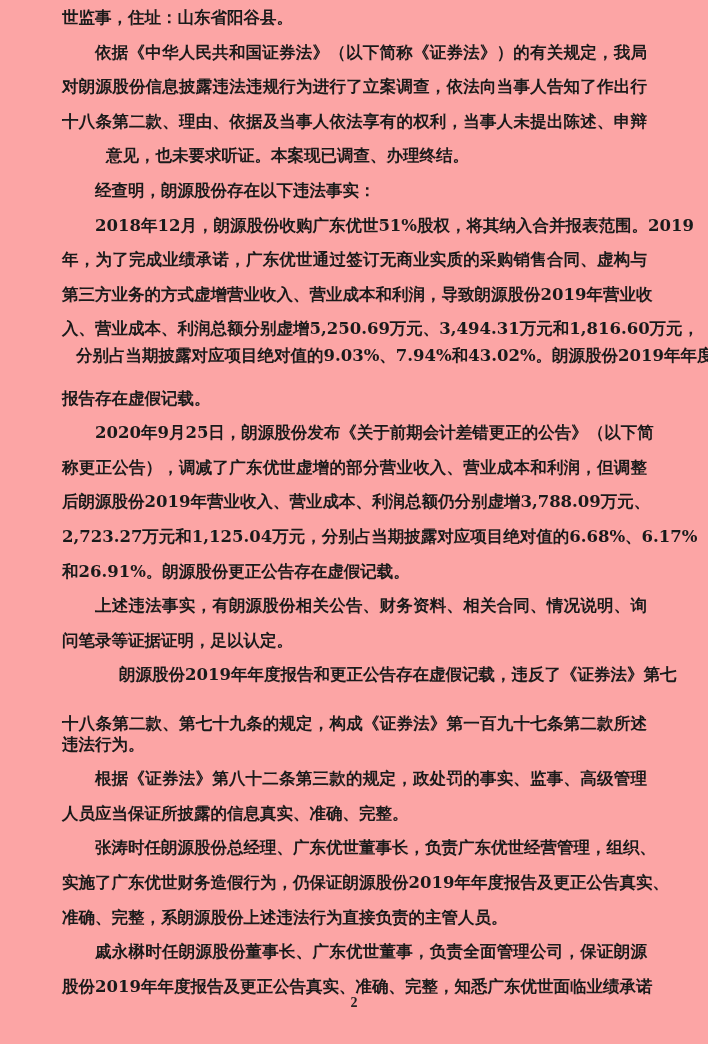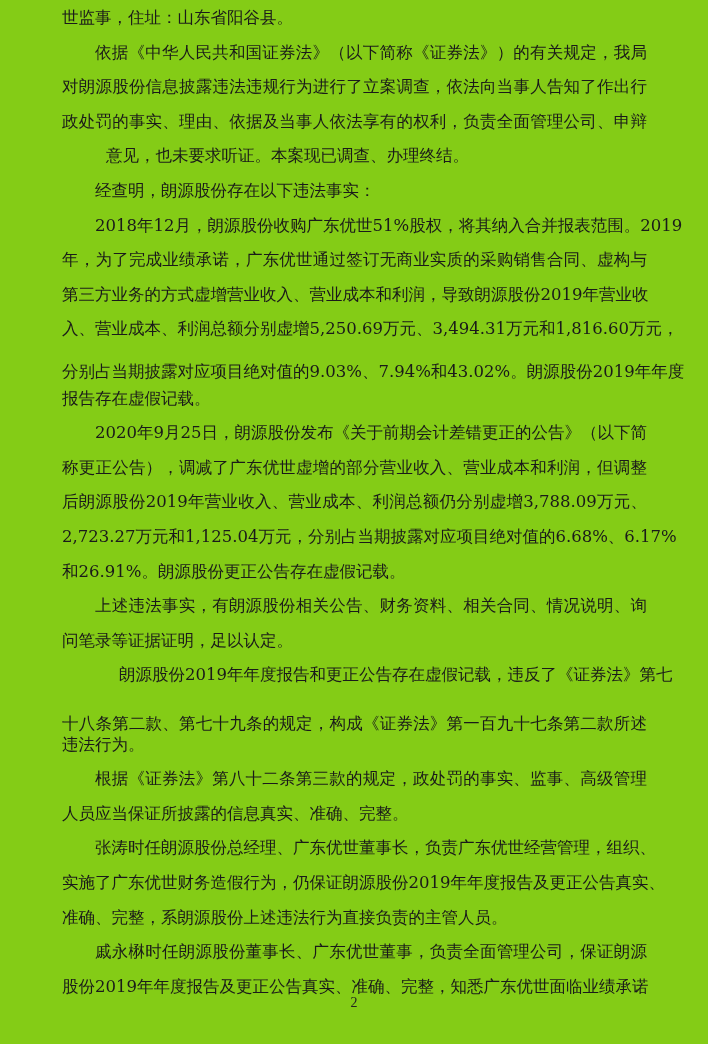--- a/index.html
+++ b/index.html
@@ -1,17 +1,17 @@
 <!DOCTYPE html>
 <html><head>
 <meta charset="utf-8">
 <style>
   html, body { margin: 0; padding: 0; background: #ffffff; }
   body { width: 708px; height: 1044px; position: relative; overflow: hidden; }
-  .page { position: absolute; left: 0; top: 0; width: 708px; height: 1044px; background: #84cc16; }
+  .page { position: absolute; left: 0; top: 0; width: 708px; height: 1044px; background: #fca5a5; font-weight: bold; }
   .line {
     position: absolute;
     left: 62px;
     width: 585px;
     height: 24px;
     line-height: 24px;
     font-family: "DejaVu Serif", "Liberation Serif", serif;
     font-size: 16.5px;
     color: #1a1a1a;
     white-space: nowrap;
@@ -31,28 +31,28 @@
   }
 </style>
 </head>
 <body>
 
 <div class="page">
   <div id="lines">
       <div class="line last" style="top: 6px;">世监事，住址：山东省阳谷县。</div>
       <div class="line indent" style="top: 40.6px;">依据《中华人民共和国证券法》（以下简称《证券法》）的有关规定，我局</div>
       <div class="line" style="top: 75.2px;">对朗源股份信息披露违法违规行为进行了立案调查，依法向当事人告知了作出行</div>
-      <div class="line" style="top: 109.8px;">政处罚的事实、理由、依据及当事人依法享有的权利，负责全面管理公司、申辩</div>
+      <div class="line" style="top: 109.8px;">十八条第二款、理由、依据及当事人依法享有的权利，当事人未提出陈述、申辩</div>
       <div class="line last" style="top: 144.4px; margin-left: 44px;">意见，也未要求听证。本案现已调查、办理终结。</div>
       <div class="line indent last" style="top: 179px;">经查明，朗源股份存在以下违法事实：</div>
       <div class="line indent" style="top: 213.6px;">2018年12月，朗源股份收购广东优世51%股权，将其纳入合并报表范围。2019</div>
       <div class="line" style="top: 248.2px;">年，为了完成业绩承诺，广东优世通过签订无商业实质的采购销售合同、虚构与</div>
       <div class="line" style="top: 282.8px;">第三方业务的方式虚增营业收入、营业成本和利润，导致朗源股份2019年营业收</div>
       <div class="line" style="top: 317.4px;">入、营业成本、利润总额分别虚增5,250.69万元、3,494.31万元和1,816.60万元，</div>
-      <div class="line" style="top: 360px;">分别占当期披露对应项目绝对值的9.03%、7.94%和43.02%。朗源股份2019年年度</div>
+      <div class="line" style="top: 344px; margin-left: 14px;">分别占当期披露对应项目绝对值的9.03%、7.94%和43.02%。朗源股份2019年年度</div>
       <div class="line last" style="top: 386.6px;">报告存在虚假记载。</div>
       <div class="line indent" style="top: 421.2px;">2020年9月25日，朗源股份发布《关于前期会计差错更正的公告》（以下简</div>
       <div class="line" style="top: 455.8px;">称更正公告），调减了广东优世虚增的部分营业收入、营业成本和利润，但调整</div>
       <div class="line" style="top: 490.4px;">后朗源股份2019年营业收入、营业成本、利润总额仍分别虚增3,788.09万元、</div>
       <div class="line" style="top: 525px;">2,723.27万元和1,125.04万元，分别占当期披露对应项目绝对值的6.68%、6.17%</div>
       <div class="line last" style="top: 559.6px;">和26.91%。朗源股份更正公告存在虚假记载。</div>
       <div class="line indent" style="top: 594.2px;">上述违法事实，有朗源股份相关公告、财务资料、相关合同、情况说明、询</div>
       <div class="line last" style="top: 628.8px;">问笔录等证据证明，足以认定。</div>
       <div class="line indent" style="top: 663.4px; padding-left: 24px;">朗源股份2019年年度报告和更正公告存在虚假记载，违反了《证券法》第七</div>
       <div class="line" style="top: 712px;">十八条第二款、第七十九条的规定，构成《证券法》第一百九十七条第二款所述</div>

